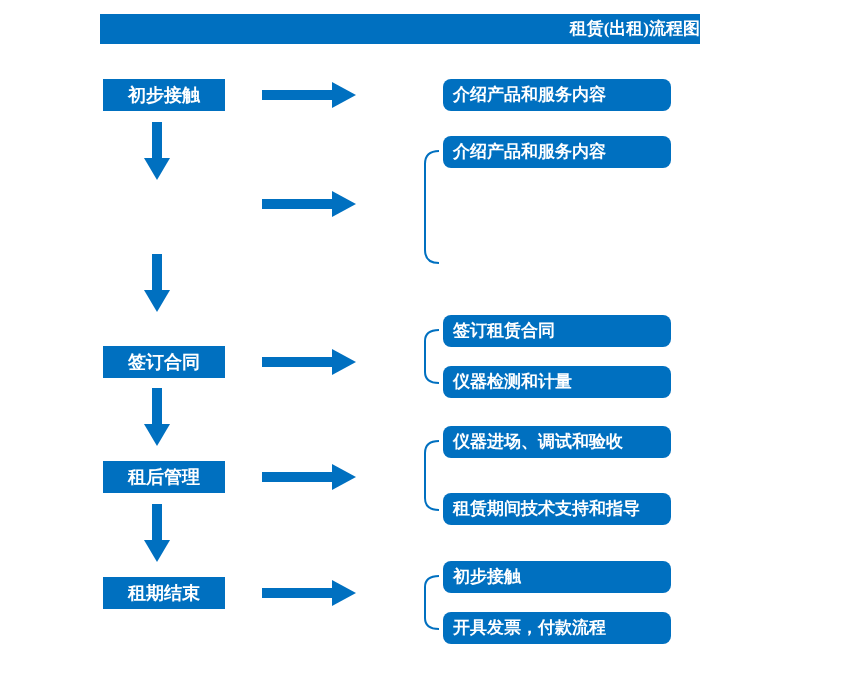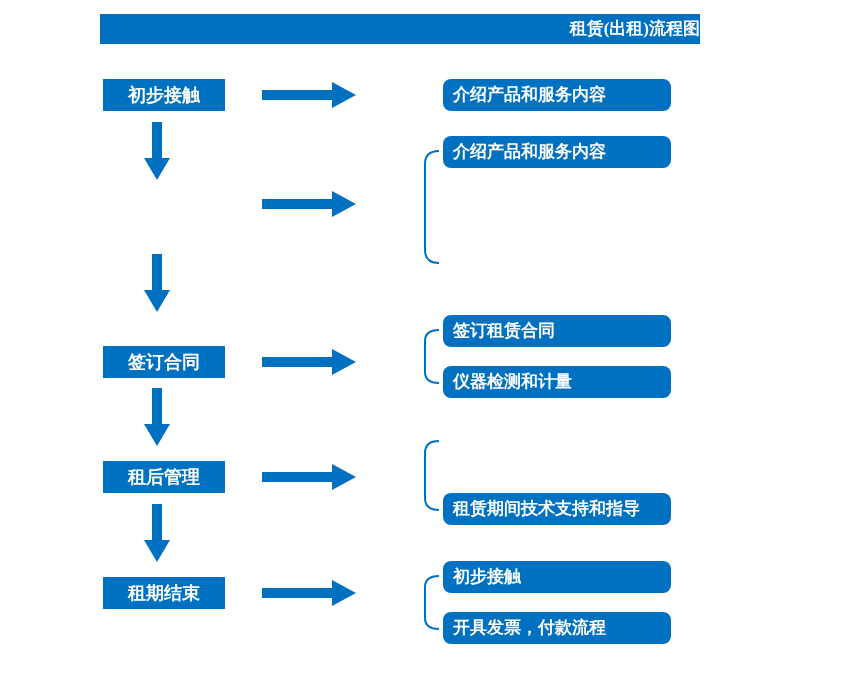--- a/index.html
+++ b/index.html
@@ -126,18 +126,19 @@
       </svg>
   </div>
 
   <div class="box out" style="top:79px">介绍产品和服务内容</div>
 
   <div class="box out" style="top:136px">介绍产品和服务内容</div>
 
   <div class="box out" style="top:315px">签订租赁合同</div>
   <div class="box out" style="top:366px">仪器检测和计量</div>
 
+  <div class="box out" style="top:426px">仪器进场、调试和验收</div>
   <div class="box out" style="top:493px">租赁期间技术支持和指导</div>
 
   <div class="box out" style="top:561px">初步接触</div>
   <div class="box out" style="top:612px">开具发票，付款流程</div>
 
 </div>
 
 </body></html>

